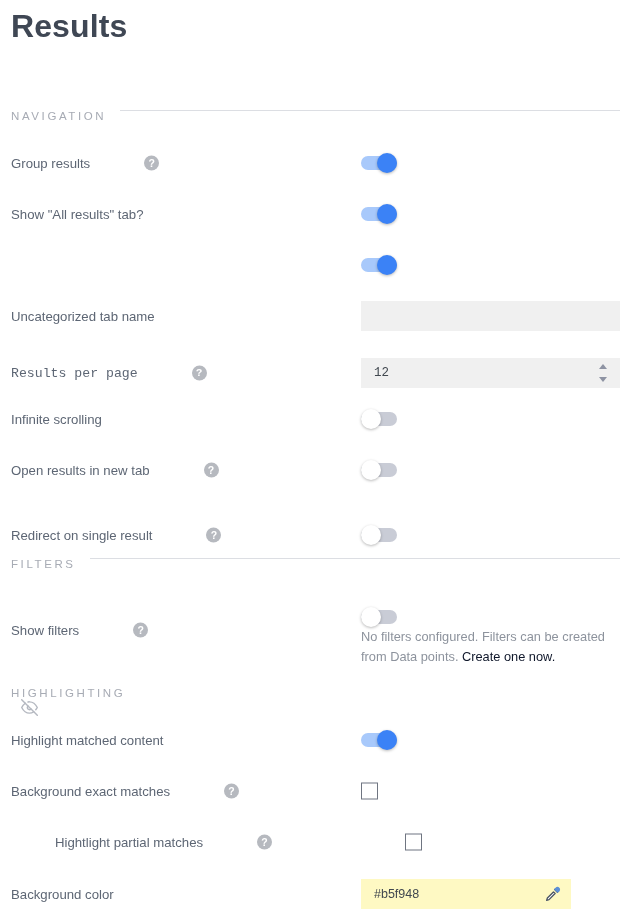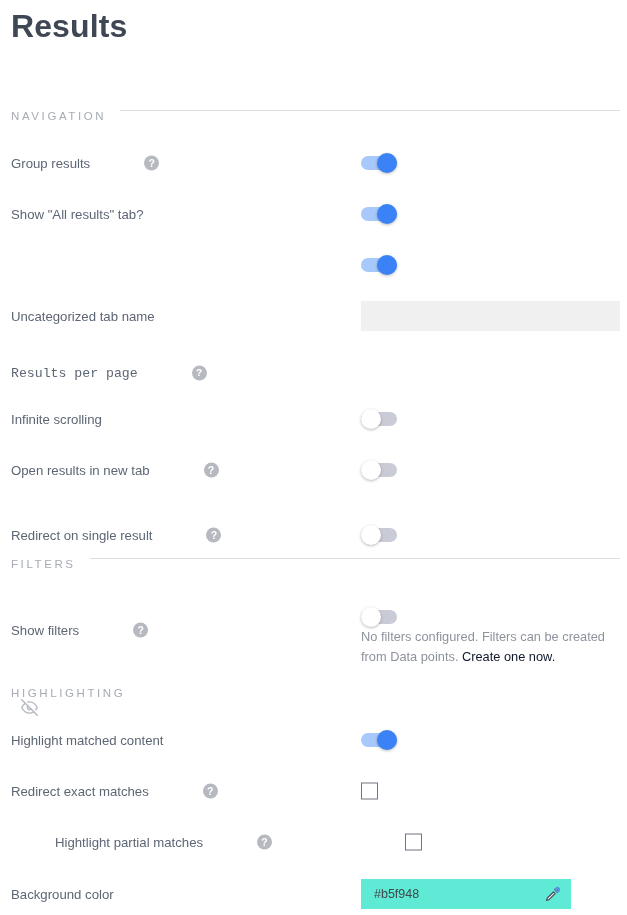--- a/index.html
+++ b/index.html
@@ -188,21 +188,21 @@
     background: #ffffff;
     box-sizing: border-box;
     display: block;
   }
 
   
   .color-wrap {
     position: relative;
     width: 210px;
     height: 30px;
-    background: #5eead4;
+    background: #fef9c3;
   }
   .color-wrap .color-value {
     position: absolute;
     left: 13px;
     top: 50%;
     transform: translateY(-50%);
     font-size: 12.5px;
     color: #41484f;
   }
   .eyedropper-icon {
@@ -279,20 +279,29 @@
   </div>
   <div class="control">
     <input class="text-input" type="text" value="" style="">
   </div>
 </div>
 
 <div class="row" style="top:358px;font-family:Liberation Mono, monospace;">
   <div class="row-label">
     <span>Results per page</span>
     <span class="help-icon">?</span>
+  </div>
+  <div class="control">
+    <div class="number-wrap">
+      <span class="num-value">12</span>
+      <span class="stepper">
+        <span class="chev up"></span>
+        <span class="chev down"></span>
+      </span>
+    </div>
   </div>
 </div>
 
 <div class="row" style="top:404px;">
   <div class="row-label">
     <span>Infinite scrolling</span>
   </div>
   <div class="control">
     <span class="toggle off">
       <span class="track"></span>
@@ -363,21 +372,21 @@
   <div class="control">
     <span class="toggle on">
       <span class="track"></span>
       <span class="knob"></span>
     </span>
   </div>
 </div>
 
 <div class="row" style="top:776px;">
   <div class="row-label">
-    <span>Redirect exact matches</span>
+    <span>Background exact matches</span>
     <span class="help-icon">?</span>
   </div>
   <div class="control">
     <span class="checkbox"></span>
   </div>
 </div>
 
 <div class="row" style="top:827px;margin-left:44px;">
   <div class="row-label">
     <span>Hightlight partial matches</span>

